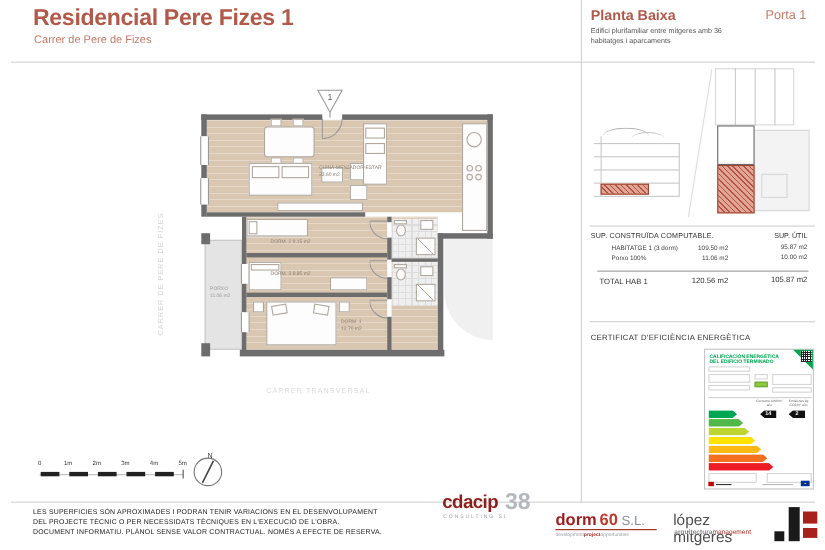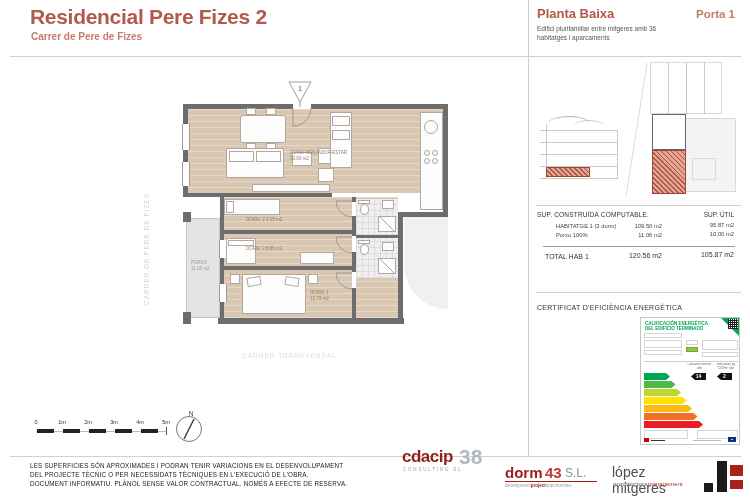--- a/index.html
+++ b/index.html
@@ -30,28 +30,28 @@
   .ec-arrow{height:7px;clip-path:polygon(0 0,calc(100% - 4px) 0,100% 50%,calc(100% - 4px) 100%,0 100%);}
   .ec-arrow span{color:#fff;font-weight:bold;font-size:5px;line-height:7px;margin-left:2px;display:inline-block;}
   .ec-badge{position:absolute;width:15px;height:7px;background:#111;color:#fff;font-size:5px;font-weight:bold;
             text-align:center;line-height:7px;clip-path:polygon(4px 0,100% 0,100% 100%,4px 100%,0 50%);}
   .ec-colh{position:absolute;font-size:3px;line-height:3.5px;color:#666;text-align:center;overflow:hidden;max-height:8px;}
   .qr{position:absolute;width:10px;height:10px;
       background-image:repeating-linear-gradient(0deg,#222 0 1px,transparent 1px 2px),
                        repeating-linear-gradient(90deg,#222 0 1px,#fff 1px 2px);}
   .disc{font-size:6.3px;line-height:9px;color:#222;letter-spacing:.2px;white-space:nowrap;}
   .accent{color:#b2594a;}
-  .accent-light{color:#c57b69;font-weight:bold;}
+  .accent-light{color:#c57b69;}
 </style>
 </head>
 <body>
 
 <div class="page">
 
-  <div class="abs accent" style="left: 30px; top: 5px; font-size: 21px; font-weight: bold; letter-spacing: -0.3px; color: rgb(178, 89, 74);">Residencial Pere Fizes 2</div>
+  <div class="abs accent" style="left: 30px; top: 5px; font-size: 21px; font-weight: bold; letter-spacing: -0.3px; color: rgb(178, 89, 74);">Residencial Pere Fizes 1</div>
   <div class="abs accent-light" style="left: 31px; top: 31px; font-size: 10px; color: rgb(197, 123, 105);">Carrer de Pere de Fizes</div>
   <div class="hline" style="left:10px;top:56px;width:731px;"></div>
   <div class="vline" style="left:528px;top:0;height:457px;"></div>
 
   <div class="abs accent" style="left: 537px; top: 6px; font-size: 13px; font-weight: bold; color: rgb(178, 89, 74);">Planta Baixa</div>
   <div class="abs accent-light" style="left: 696px; top: 8px; font-size: 11.5px; color: rgb(197, 123, 105);">Porta 1</div>
   <div class="abs" style="left:537px;top:25px;font-size:6.5px;color:#555;">Edifici plurifamiliar entre mitgeres amb 36</div>
   <div class="abs" style="left:537px;top:34px;font-size:6.5px;color:#555;">habitatges i aparcaments</div>
 
   <div class="abs" style="left:540px;top:112px;width:78px;height:78px;">
@@ -303,21 +303,21 @@
   </div>
 
   <div class="abs" style="left:402px;top:444px;width:96px;height:34px;text-align:center;">
     <span class="abs" style="left:0;top:3px;font-size:17px;font-weight:bold;color:#8e1f1a;letter-spacing:-.5px;">cdacip</span>
     <span class="abs" style="left:57px;top:1px;font-size:21px;font-weight:bold;color:#b3b8bd;">38</span>
     <span class="abs" style="left:1px;top:23px;font-size:4.5px;letter-spacing:1.8px;color:#9aa0a6;">CONSULTING SL</span>
   </div>
 
   <div class="abs" style="left:505px;top:462px;width:100px;height:32px;">
     <span class="abs" style="left:0;top:2px;font-size:15px;font-weight:bold;color:#9e1c1c;">dorm</span>
-    <span class="abs" style="left:40px;top:2px;font-size:15px;font-weight:bold;color:#c0392b;">43</span>
+    <span class="abs" style="left:40px;top:2px;font-size:15px;font-weight:bold;color:#c0392b;">60</span>
     <span class="abs" style="left:60px;top:4px;font-size:12px;color:#8a9399;">S.L.</span>
     <div class="abs" style="left:0;top:19px;width:92px;height:1px;background:#9e1c1c;"></div>
     <div class="abs" style="left:0;top:21px;font-size:4.5px;color:#9aa0a6;white-space:nowrap;">
       <span>development</span><span style="color:#9e1c1c;font-weight:bold;">project</span><span>opportunities</span>
     </div>
   </div>
 
   <div class="abs" style="left:612px;top:463px;width:88px;height:30px;">
     <span class="abs" style="left:0;top:1px;font-size:14px;color:#4f4f4f;">lópez mitgeres</span>
     <div class="abs" style="left:1px;top:18px;font-size:6px;white-space:nowrap;">

